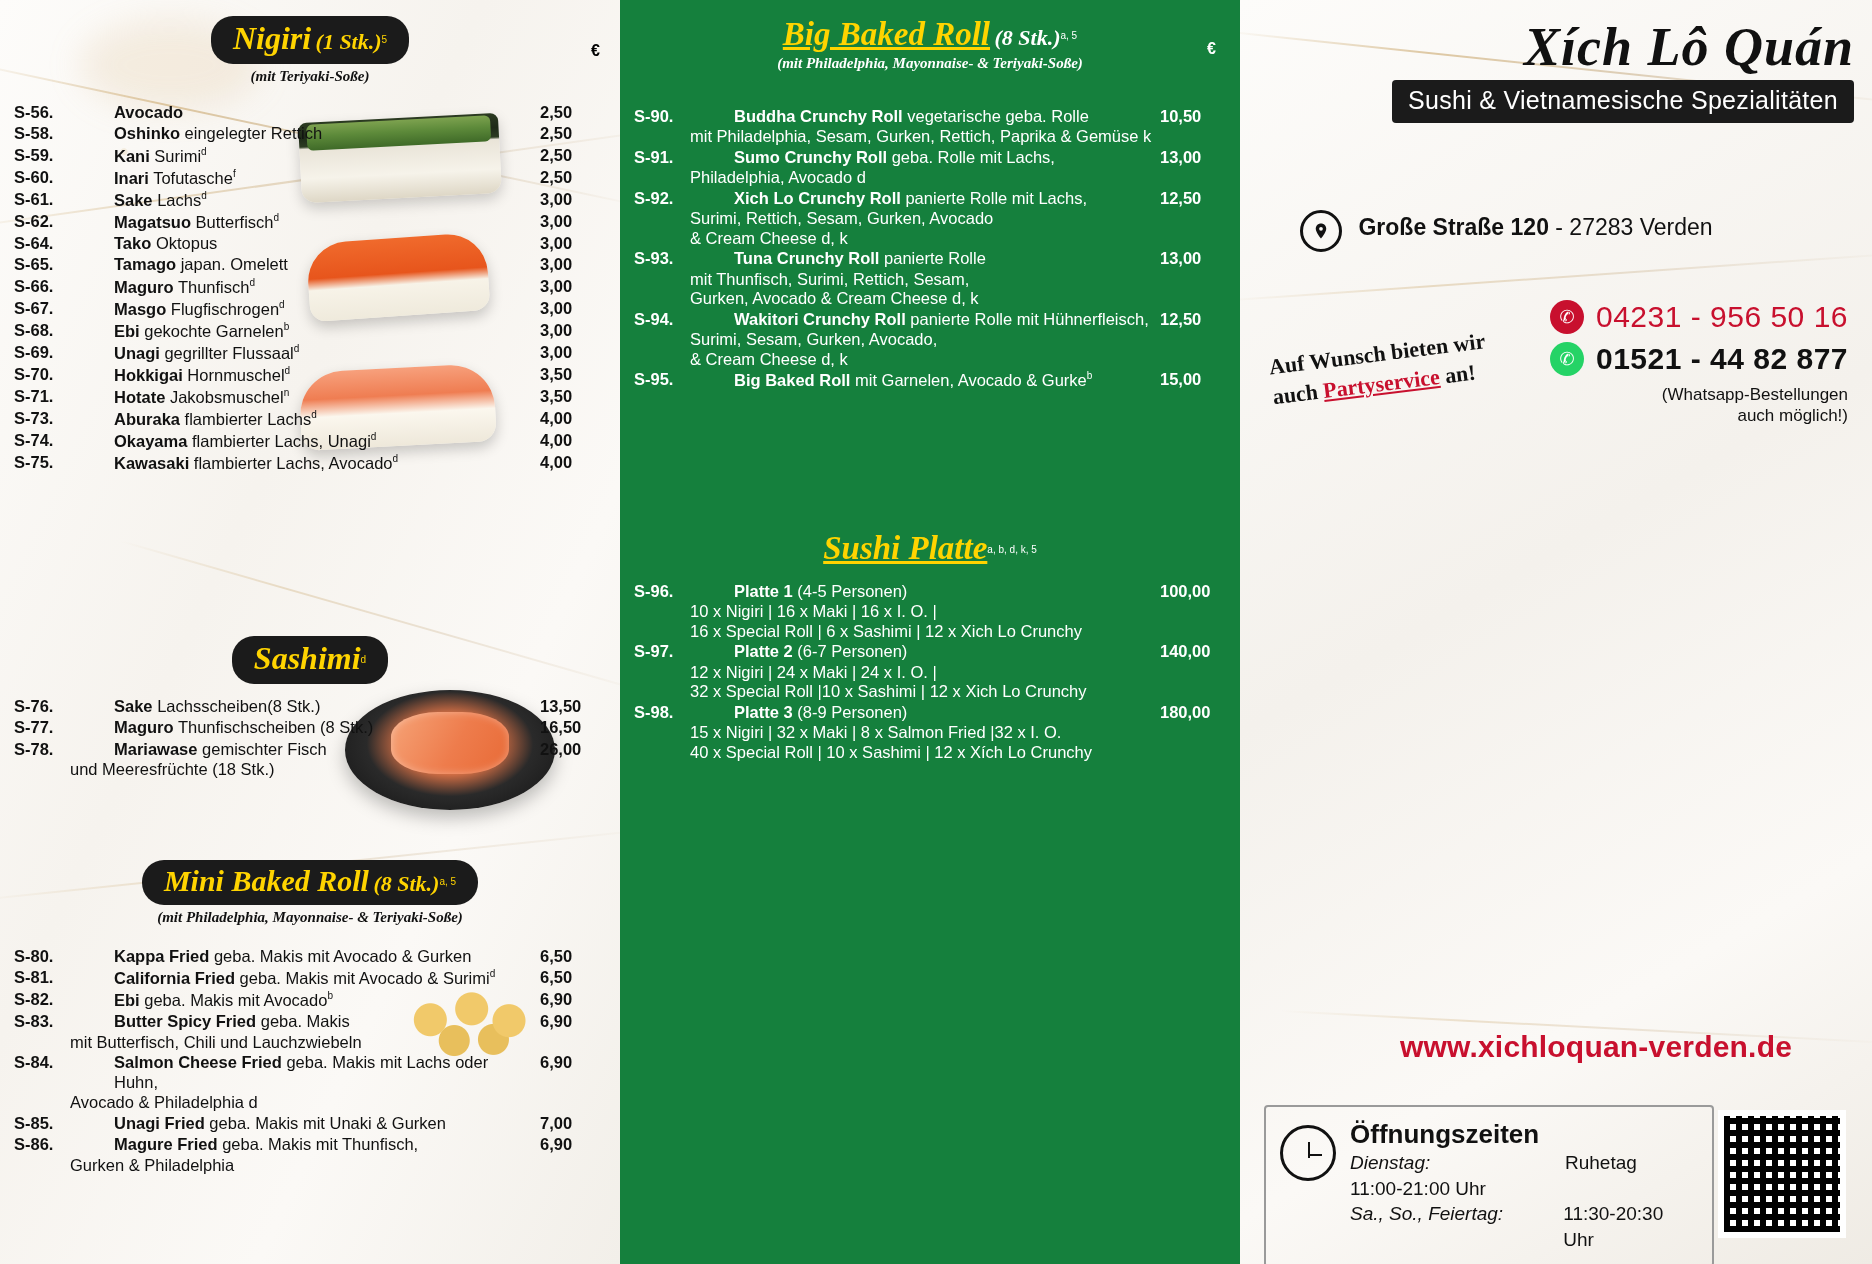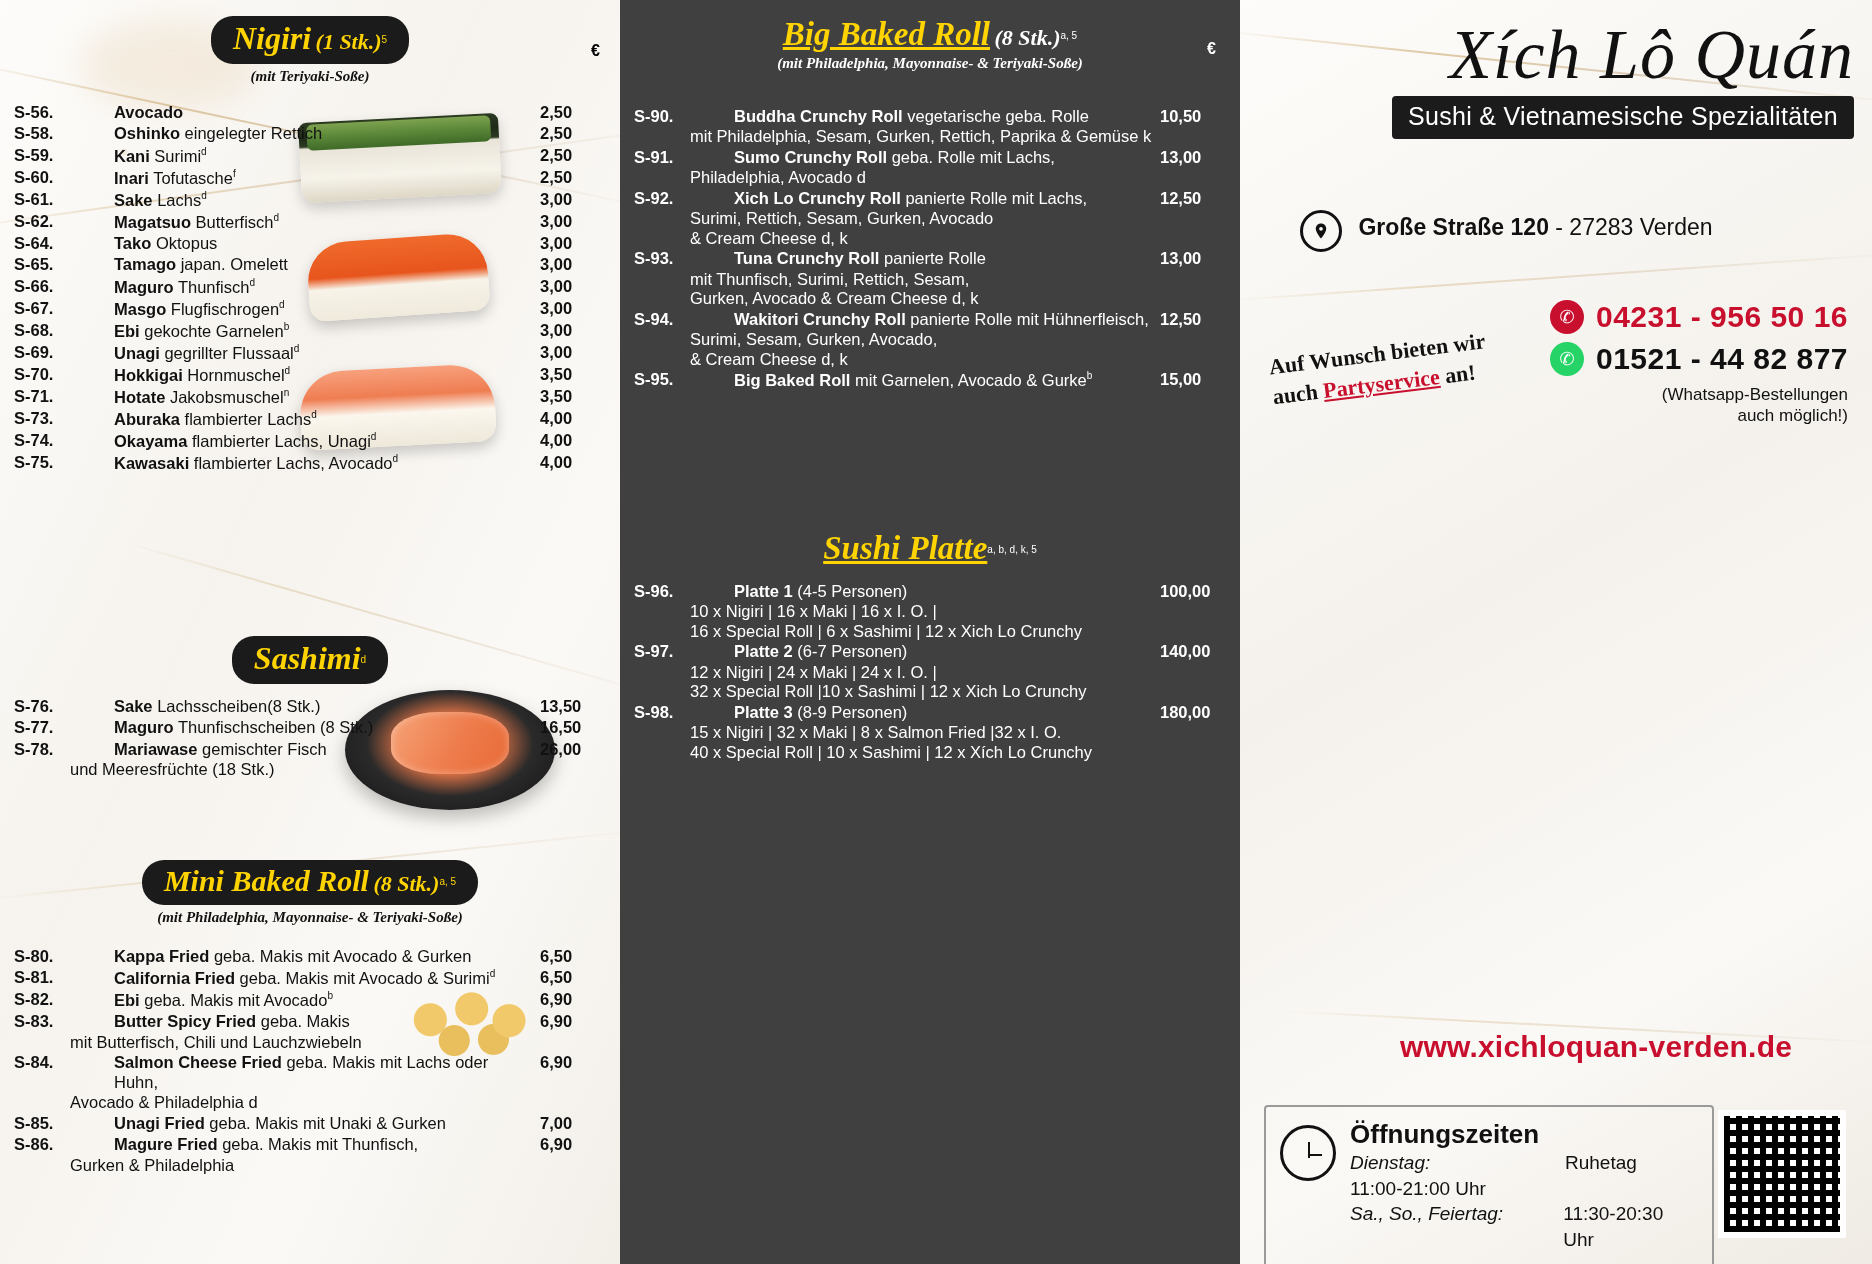--- a/index.html
+++ b/index.html
@@ -21,21 +21,21 @@
     overflow:hidden;
   }
   .marble-vein {
     position:absolute; background:linear-gradient(90deg, rgba(198,160,96,0) 0%, rgba(198,160,96,.55) 30%, rgba(170,130,70,.35) 60%, rgba(198,160,96,0) 100%);
     height:2px; transform-origin:left center; pointer-events:none;
   }
   .marble-blob{ position:absolute; border-radius:50%; filter:blur(16px); pointer-events:none;}
 
   .col-mid {
     width:620px; height:1264px; position:relative;
-    background:#404040; color:#fff; overflow:hidden;
+    background:#15803d; color:#fff; overflow:hidden;
   }
   .col-right {
     width:632px; height:1264px; position:relative;
     background:
       linear-gradient(150deg,#fdfcfa 0%,#f4f1ec 45%,#fbf9f6 75%,#efebe4 100%);
     overflow:hidden;
   }
 
   
   .pill {
@@ -108,36 +108,36 @@
       radial-gradient(circle at 22% 40%, #f1c96a 0 16px, transparent 17px),
       radial-gradient(circle at 52% 30%, #f1c96a 0 16px, transparent 17px),
       radial-gradient(circle at 78% 48%, #f1c96a 0 16px, transparent 17px),
       radial-gradient(circle at 38% 68%, #e8bf5c 0 15px, transparent 16px),
       radial-gradient(circle at 66% 70%, #e8bf5c 0 15px, transparent 16px);
     transform:rotate(-4deg);
   }
 
   
   .brand {
-    font-family:"Liberation Serif", serif; font-style:italic; font-weight:normal;
-    font-size:70px; color:#111; letter-spacing:1px; line-height:1;
+    font-family:"Liberation Serif", serif; font-style:italic; font-weight:bold;
+    font-size:54px; color:#111; letter-spacing:1px; line-height:1;
   }
   .brand-sub {
     background:#1b1b1b; color:#fff; display:inline-block;
     padding:6px 16px 8px; font-size:25px; border-radius:4px; letter-spacing:.3px;
   }
   .addr { font-size:23px; color:#111; }
   .addr b { font-weight:bold; }
   .pin {
     display:inline-flex; align-items:center; justify-content:center;
     width:42px; height:42px; border-radius:50%; border:3px solid #111;
     margin-right:12px; vertical-align:middle;
   }
   .phone-line { display:flex; align-items:center; justify-content:flex-end; gap:12px; }
-  .phone-num { font-size:30px; font-weight:bold; color:#c8102e; letter-spacing:.5px; }
+  .phone-num { font-size:30px; font-weight:normal; color:#c8102e; letter-spacing:.5px; }
   .wa-num { font-size:30px; font-weight:bold; color:#111; letter-spacing:.5px; }
   .circ { width:34px; height:34px; border-radius:50%; display:flex; align-items:center; justify-content:center; color:#fff; font-size:18px; }
   .circ.red { background:#c8102e; }
   .circ.green { background:#25d366; }
   .wa-note { font-size:17px; color:#111; text-align:right; line-height:1.25; }
 
   .party {
     transform:rotate(-7deg);
     font-family:"Liberation Serif", serif; font-weight:bold; font-size:22px; color:#111; line-height:1.35;
   }

